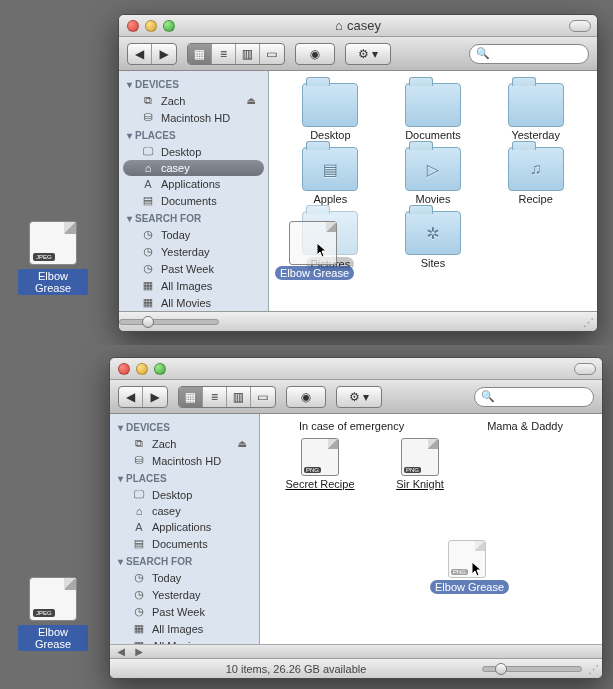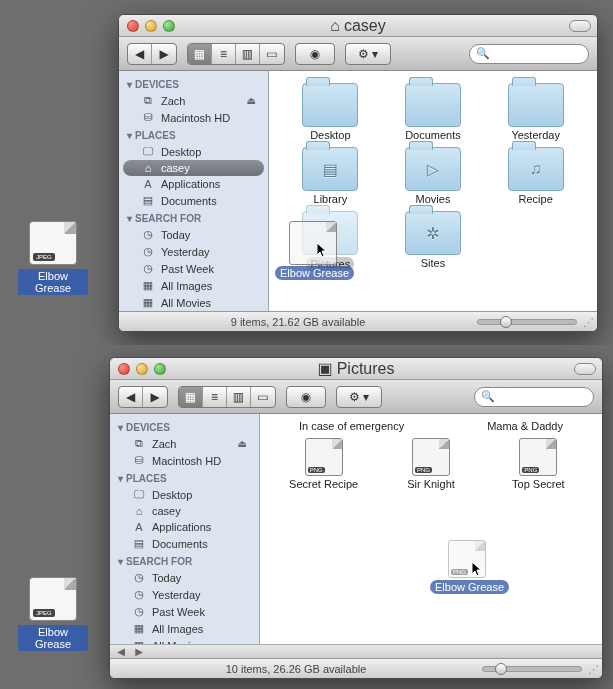--- a/index.html
+++ b/index.html
@@ -46,21 +46,21 @@
     border-radius: 6px;
     background: #e9e9e9;
     box-shadow: 0 10px 30px rgba(0,0,0,.5);
     display: flex; flex-direction: column;
     overflow: hidden;
   }
   .titlebar {
     height: 22px; display: flex; align-items: center;
     background: linear-gradient(#ededed,#cfcfcf);
     border-bottom: 1px solid #9c9c9c;
-    font-size: 16px;
+    font-size: 13px;
     position: relative;
   }
   .tl-buttons { display: flex; gap: 6px; margin-left: 8px; }
   .tl-btn { width: 12px; height: 12px; border-radius: 50%; border: 1px solid rgba(0,0,0,.25); }
   .tl-red { background: radial-gradient(circle at 30% 30%, #ff8b82, #d8433a); }
   .tl-yel { background: radial-gradient(circle at 30% 30%, #ffe08a, #d9a32a); }
   .tl-grn { background: radial-gradient(circle at 30% 30%, #9dea8f, #3fa637); }
   .title-center {
     position: absolute; left: 0; right: 0; text-align: center; pointer-events: none;
     color: #3a3a3a;
@@ -89,21 +89,21 @@
   .sidebar { width: 150px; background: #dce4ef; border-right: 1px solid #9aa; overflow:auto; font-size:11px; color:#333; padding-top:4px; }
   .side-head { font-size: 10px; color: #6a7687; font-weight: bold; padding: 4px 8px 2px; display:flex; align-items:center; gap:3px; }
   .side-item { display:flex; align-items:center; gap:6px; padding: 2px 8px 2px 18px; border-radius: 8px; margin: 0 4px; }
   .side-item .glyph { width:14px; text-align:center; color:#555; font-size:11px; }
   .side-item.sel { background: linear-gradient(#8a8f98,#6e737b); color:#fff; }
   .side-item.sel .glyph { color:#fff; }
   .side-item .eject { margin-left:auto; color:#666; font-size:10px; }
 
   .content { flex:1; background:#fff; position:relative; overflow:auto; padding: 12px 10px 6px; }
   .grid { display:grid; grid-template-columns: repeat(3, 1fr); gap: 6px 0; justify-items:center; }
-  .grid2 { display:grid; grid-template-columns: repeat(3, 1fr); gap: 12px 0; justify-items:center; }
+  .grid2 { display:grid; grid-template-columns: repeat(4, 1fr); gap: 12px 0; justify-items:center;text-decoration:underline; }
   .item { width: 100px; text-align:center; font-size:11px; color:#222; }
   .item .label { margin-top:2px; white-space:nowrap; overflow:hidden; text-overflow:ellipsis; }
   .item.hi .label { background:#c8c8c8; display:inline-block; padding:1px 4px; border-radius:7px; }
 
   .folder {
     width: 56px; height: 44px; margin: 0 auto; position:relative;
     background: linear-gradient(#cfe6f5,#a9cee6);
     border: 1px solid #7fa8c2; border-radius: 4px;
   }
   .folder::before {
@@ -287,21 +287,21 @@
           <div class="item">
               <div class="folder">
                 <span class="femblem"></span>
               </div>
               <div class="label">Yesterday</div>
             </div>
           <div class="item">
               <div class="folder">
                 <span class="femblem">▤</span>
               </div>
-              <div class="label">Library</div>
+              <div class="label">Apples</div>
             </div>
           <div class="item">
               <div class="folder">
                 <span class="femblem">▷</span>
               </div>
               <div class="label">Movies</div>
             </div>
           <div class="item">
               <div class="folder">
                 <span class="femblem">♫</span>
@@ -323,21 +323,20 @@
         <div class="drag-label" style="left:6px; top:195px;">Elbow Grease</div>
         <div class="cursor" style="left:48px; top:172px;">
           <svg viewBox="0 0 12 16">
               <path d="M0 0 L0 12 L3 9 L5 14 L7 13 L5 8 L9 8 Z" fill="#000" stroke="#fff" stroke-width="1"></path>
             </svg>
         </div>
       </div>
     </div>
 
     <div class="statusbar">
-      <span class="stext">9 items, 21.62 GB available</span>
       <div class="slider">
           <div class="knob" style="left:22px;"></div>
         </div>
       <div class="resize">⋰</div>
     </div>
   </div>
 </div>
 
 <div class="shot shot-bot">
 
@@ -348,23 +347,20 @@
     <span class="desk-label">Elbow Grease</span>
   </div>
 
   <div class="fwin" style="left:109px; top:12px; width:494px; height:322px;">
 
     <div class="titlebar">
       <div class="tl-buttons">
         <div class="tl-btn tl-red"></div>
         <div class="tl-btn tl-yel"></div>
         <div class="tl-btn tl-grn"></div>
-      </div>
-      <div class="title-center">
-        <span class="tglyph">▣</span><span>Pictures</span>
       </div>
       <div class="pillbtn"></div>
     </div>
 
     <div class="toolbar">
       <div class="seg">
         <div class="sbtn">◀</div>
         <div class="sbtn">▶</div>
       </div>
       <div class="seg">
@@ -452,24 +448,20 @@
         </div>
         <div class="grid2">
           <div class="item">
               <div class="png"></div>
               <div class="label">Secret Recipe</div>
             </div>
           <div class="item">
               <div class="png"></div>
               <div class="label">Sir Knight</div>
             </div>
-          <div class="item">
-              <div class="png"></div>
-              <div class="label">Top Secret</div>
-            </div>
         </div>
 
         <div class="png faint" style="position:absolute; left:188px; top:126px;"></div>
         <div class="drag-label" style="left:170px; top:166px;">Elbow Grease</div>
         <div class="cursor" style="left:212px; top:148px;">
           <svg viewBox="0 0 12 16">
               <path d="M0 0 L0 12 L3 9 L5 14 L7 13 L5 8 L9 8 Z" fill="#000" stroke="#fff" stroke-width="1"></path>
             </svg>
         </div>
       </div>

